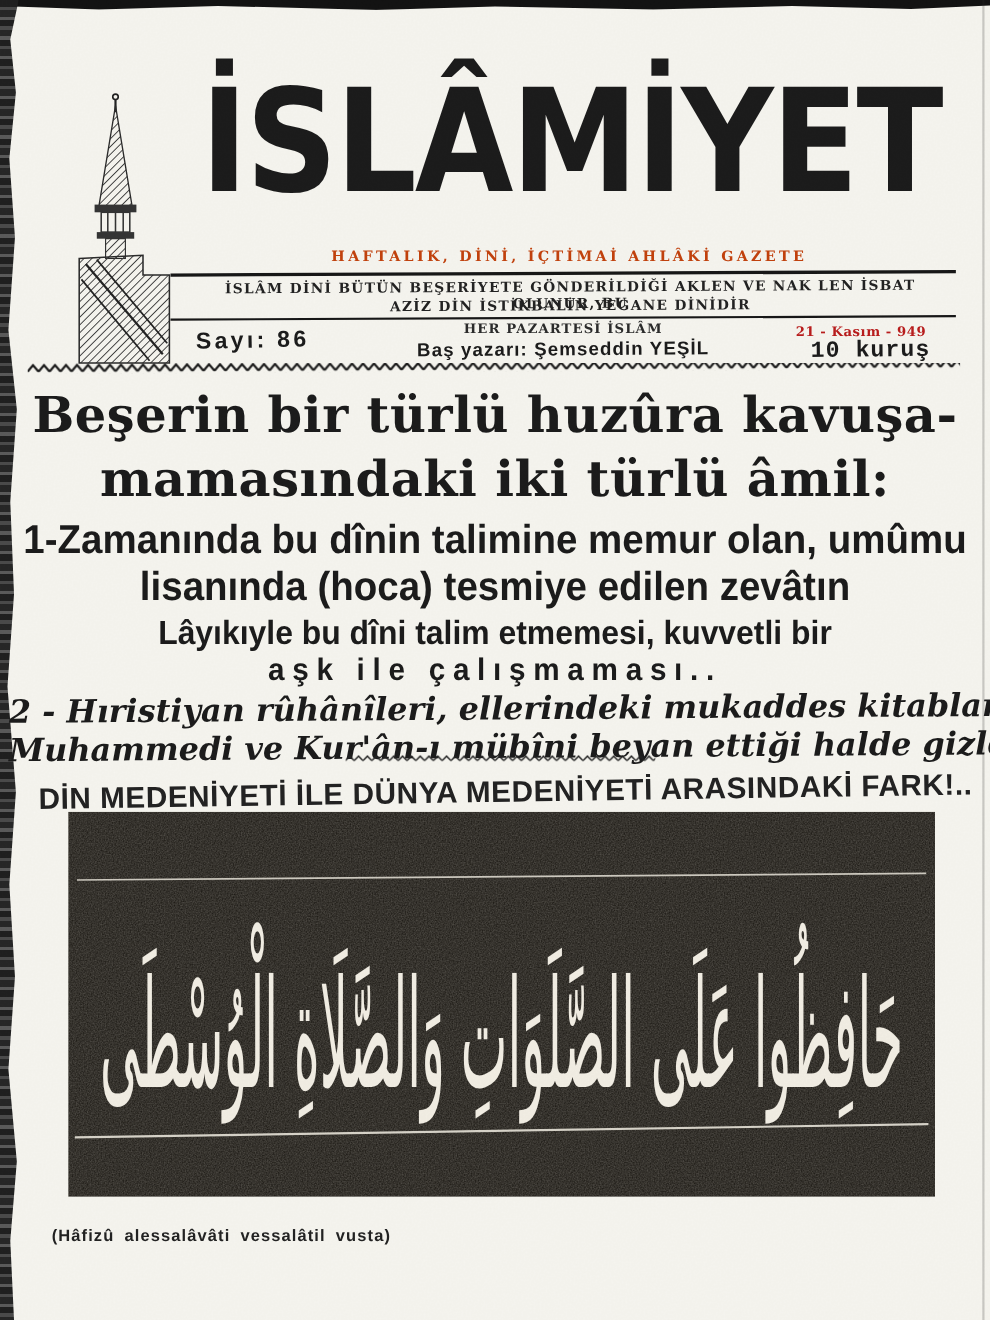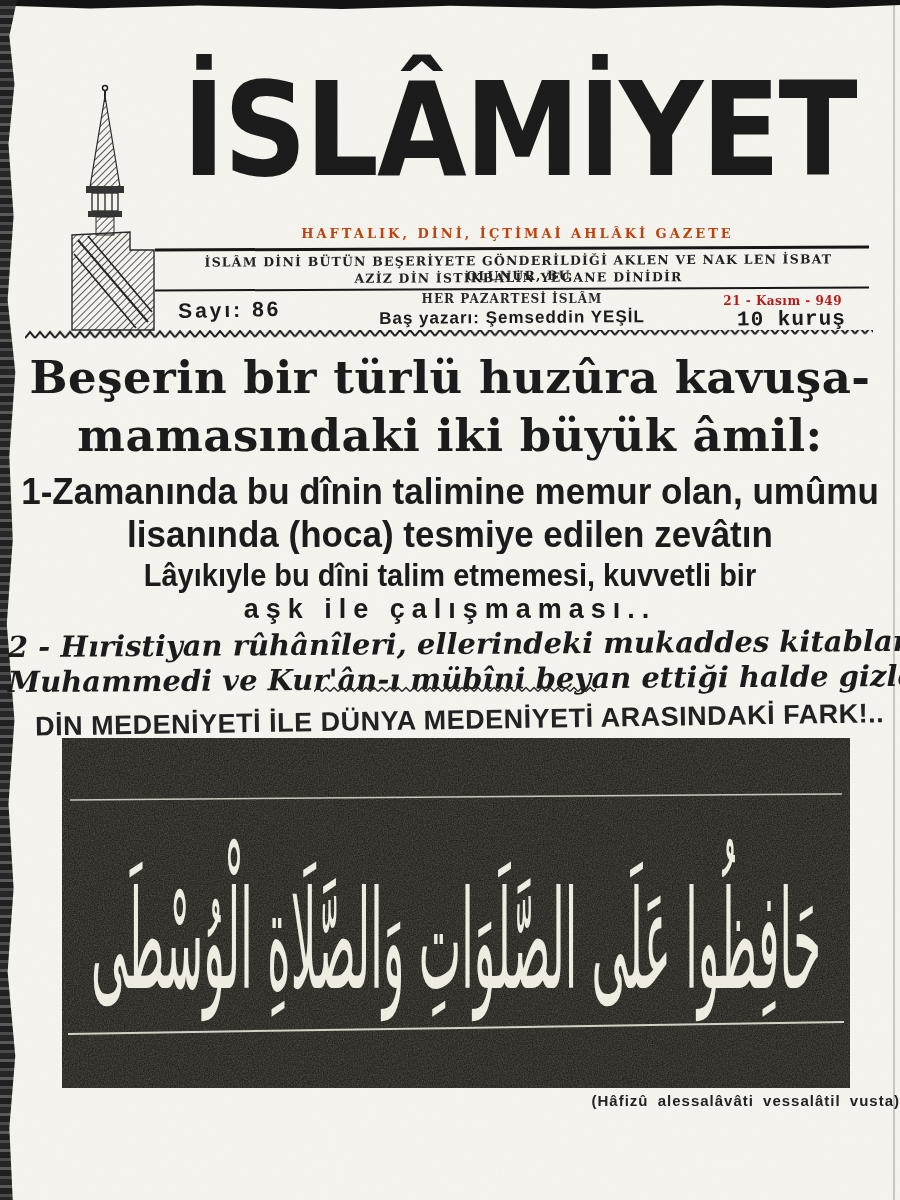--- a/index.html
+++ b/index.html
@@ -43,22 +43,22 @@
   .p1{left:8px;right:8px;text-align:center;font-weight:bold;white-space:nowrap;transform:scaleY(1.05);}
   .p1a{top:471px;font-size:35px;} .p1b{top:514px;font-size:35px;}
   .p1c{top:560px;font-size:29px;} .p1d{top:594px;font-size:27px;letter-spacing:7px;}
   .p2{left:8px;right:8px;text-align:center;font-family:"DejaVu Serif",serif;font-style:italic;
     font-weight:bold;font-size:29px;white-space:nowrap;transform:rotate(-.4deg);}
   .p2a{top:627px;} .p2b{top:662px;}
   .sect{left:35px;right:35px;top:705px;text-align:center;font-weight:bold;font-size:27px;
     letter-spacing:.5px;white-space:nowrap;transform:rotate(-.9deg);color:#222;}
   
   .panel{left:62px;top:738px;width:788px;height:350px;}
-  .caption{left:0;right:0;top:1092px;text-align:right;font-weight:bold;font-size:15px;
-    letter-spacing:1px;word-spacing:4px;color:#222;}
+  .caption{left:0;right:0;top:1115px;text-align:left;font-weight:bold;font-size:15px;
+    letter-spacing:1px;word-spacing:4px;color:#222;padding-left:47px;}
 </style>
 </head>
 <body>
 
 <div class="page">
 
   <div class="abs topbar"></div>
   <div class="abs leftstrip"></div>
   <div class="abs rightline"></div>
 
@@ -102,21 +102,21 @@
   <svg class="abs zz1" width="848" height="10">
     <defs>
       <pattern id="zzp1" width="10" height="10" patternUnits="userSpaceOnUse">
         <path d="M0 8 L5 2 L10 8" fill="none" stroke="#1d1d1d" stroke-width="2"></path>
       </pattern>
     </defs>
     <rect width="848" height="10" fill="url(#zzp1)" transform="rotate(-0.3)"></rect>
   </svg>
 
   <div class="abs hl hl1">Beşerin bir türlü huzûra kavuşa-</div>
-  <div class="abs hl hl2">mamasındaki iki büyük âmil:</div>
+  <div class="abs hl hl2">mamasındaki iki türlü âmil:</div>
 
   <div class="abs p1 p1a">1-Zamanında bu dînin talimine memur olan, umûmu</div>
   <div class="abs p1 p1b">lisanında (hoca) tesmiye edilen zevâtın</div>
   <div class="abs p1 p1c">Lâyıkıyle bu dîni talim etmemesi, kuvvetli bir</div>
   <div class="abs p1 p1d">aşk ile çalışmaması..</div>
 
   <div class="abs p2 p2a">2 - Hıristiyan rûhânîleri, ellerindeki mukaddes kitablar Hz.</div>
   <div class="abs p2 p2b">Muhammedi ve Kur'ân-ı mübîni beyan ettiği halde gizlemeleri.</div>
 
   <svg class="abs zz2" width="282" height="7">

